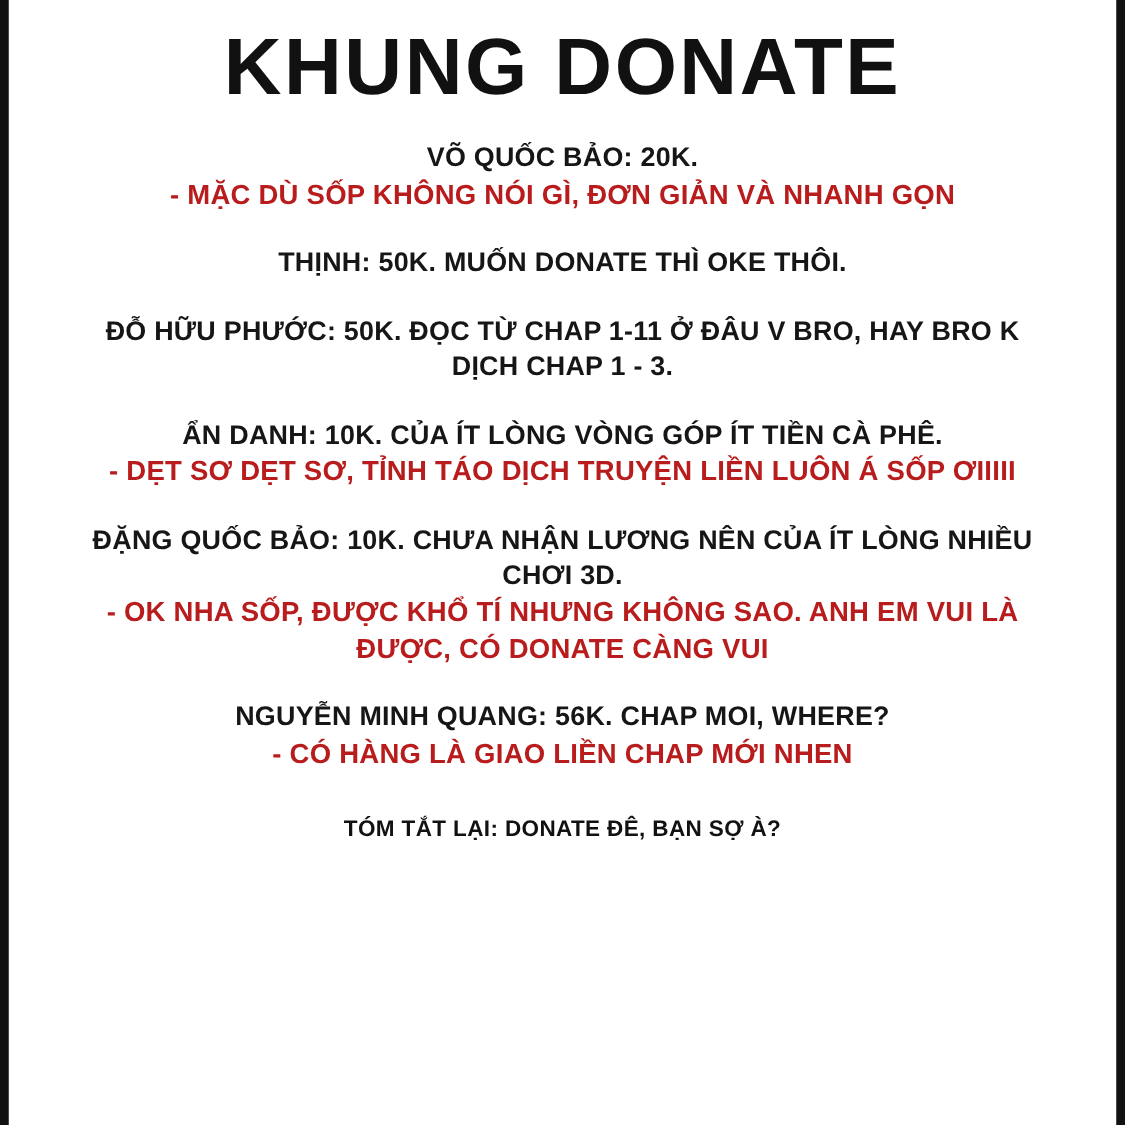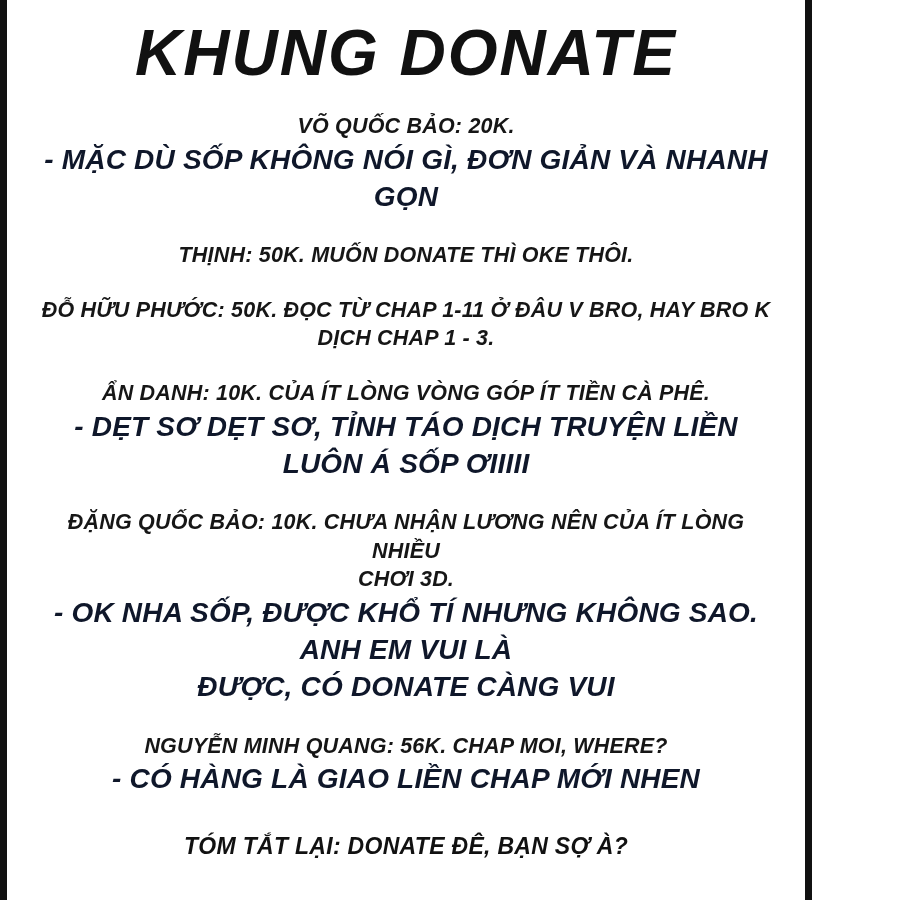--- a/index.html
+++ b/index.html
@@ -9,27 +9,26 @@
   body {
     width: 900px;
     height: 900px;
     background: #ffffff;
     font-family: "Liberation Sans", sans-serif;
     color: #1a1a1a;
     overflow: hidden;
   }
   .page {
     position: relative;
-    width: 812px;
+    width: 900px;
     height: 900px;
     box-sizing: border-box;
     background: #ffffff;
     border-left: 7px solid #111111;
     border-right: 7px solid #111111;
-    font-style: italic;
   }
   .title {
     text-align: center;
     font-size: 64px;
     font-weight: 800;
     letter-spacing: 2px;
     margin: 0;
     padding-top: 20px;
     line-height: 1.05;
     color: #111111;
@@ -43,30 +42,30 @@
     text-align: center;
   }
   .entry .line {
     font-size: 21.5px;
     line-height: 1.33;
     font-weight: 600;
     letter-spacing: 0.2px;
     color: #161616;
   }
   .entry .reply {
-    font-size: 28px;
+    font-size: 22px;
     line-height: 1.33;
     font-weight: 600;
     letter-spacing: 0.2px;
-    color: #0f172a;
+    color: #b91c1c;
   }
   .footer {
     margin-top: 36px;
     text-align: center;
-    font-size: 23px;
+    font-size: 18px;
     font-weight: 800;
     letter-spacing: 0.3px;
     color: #111111;
   }
 </style>
 </head>
 <body>
 
 <div class="page">
 

